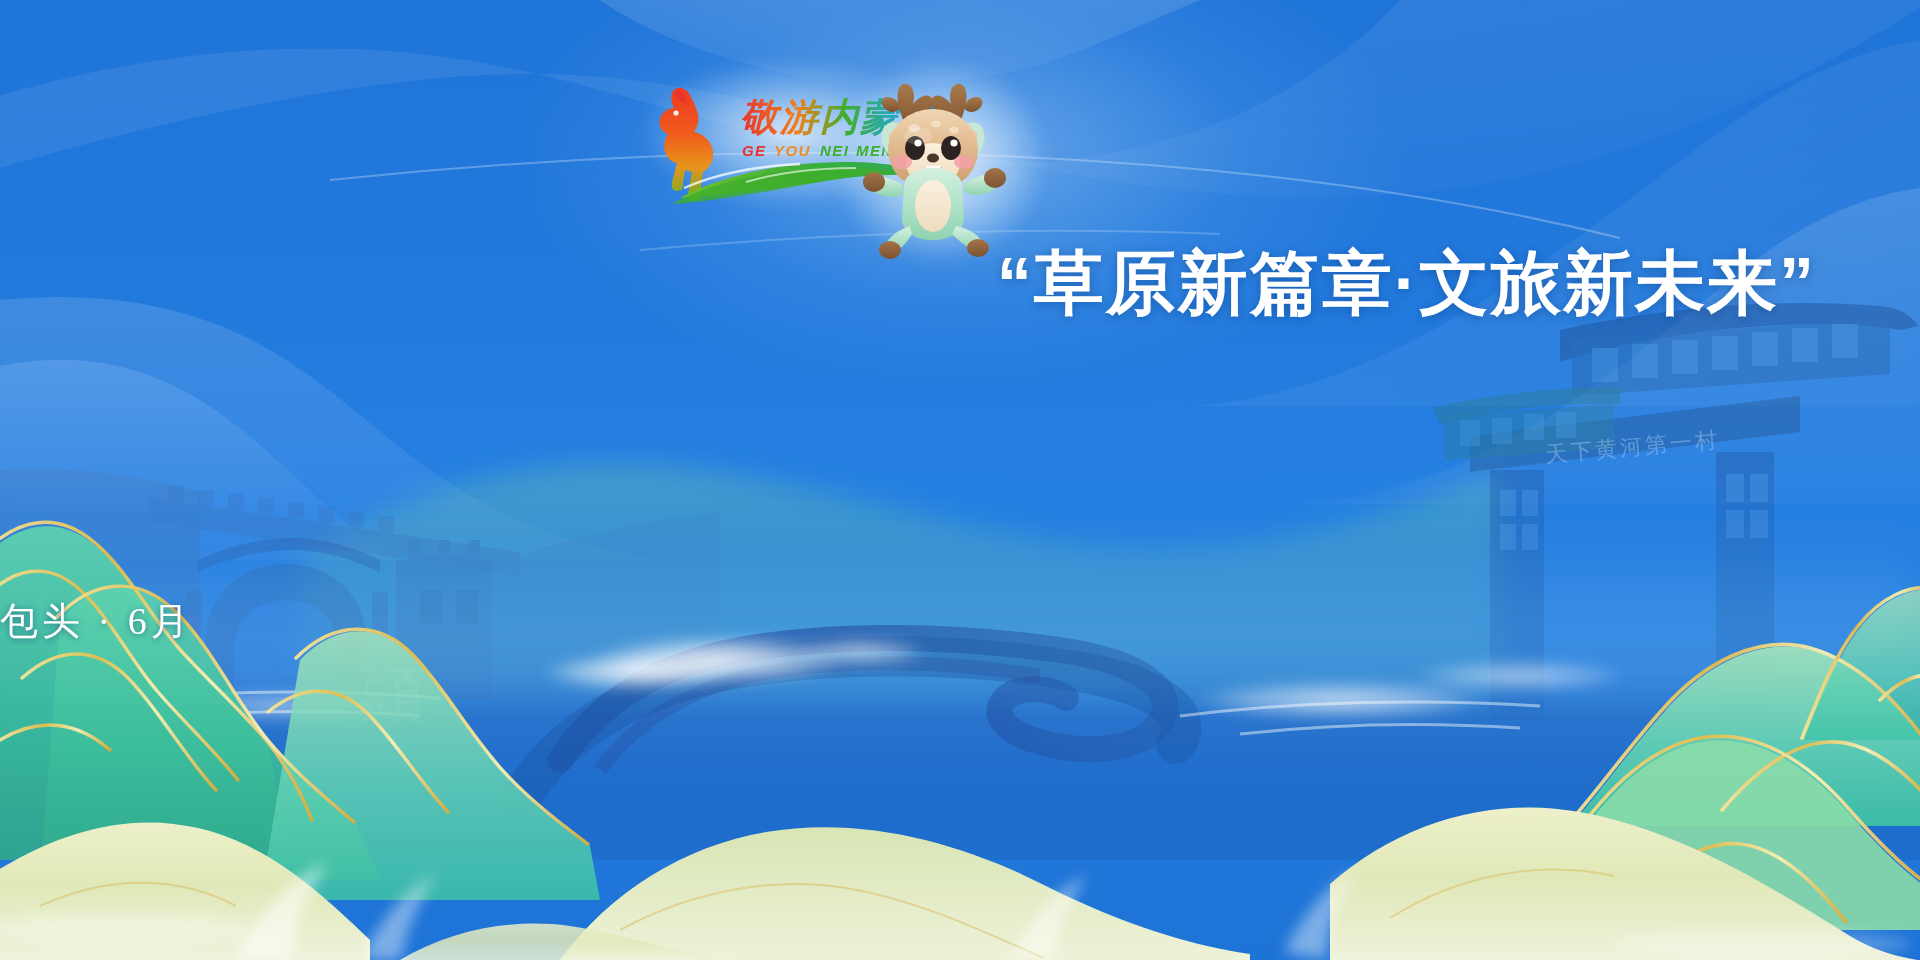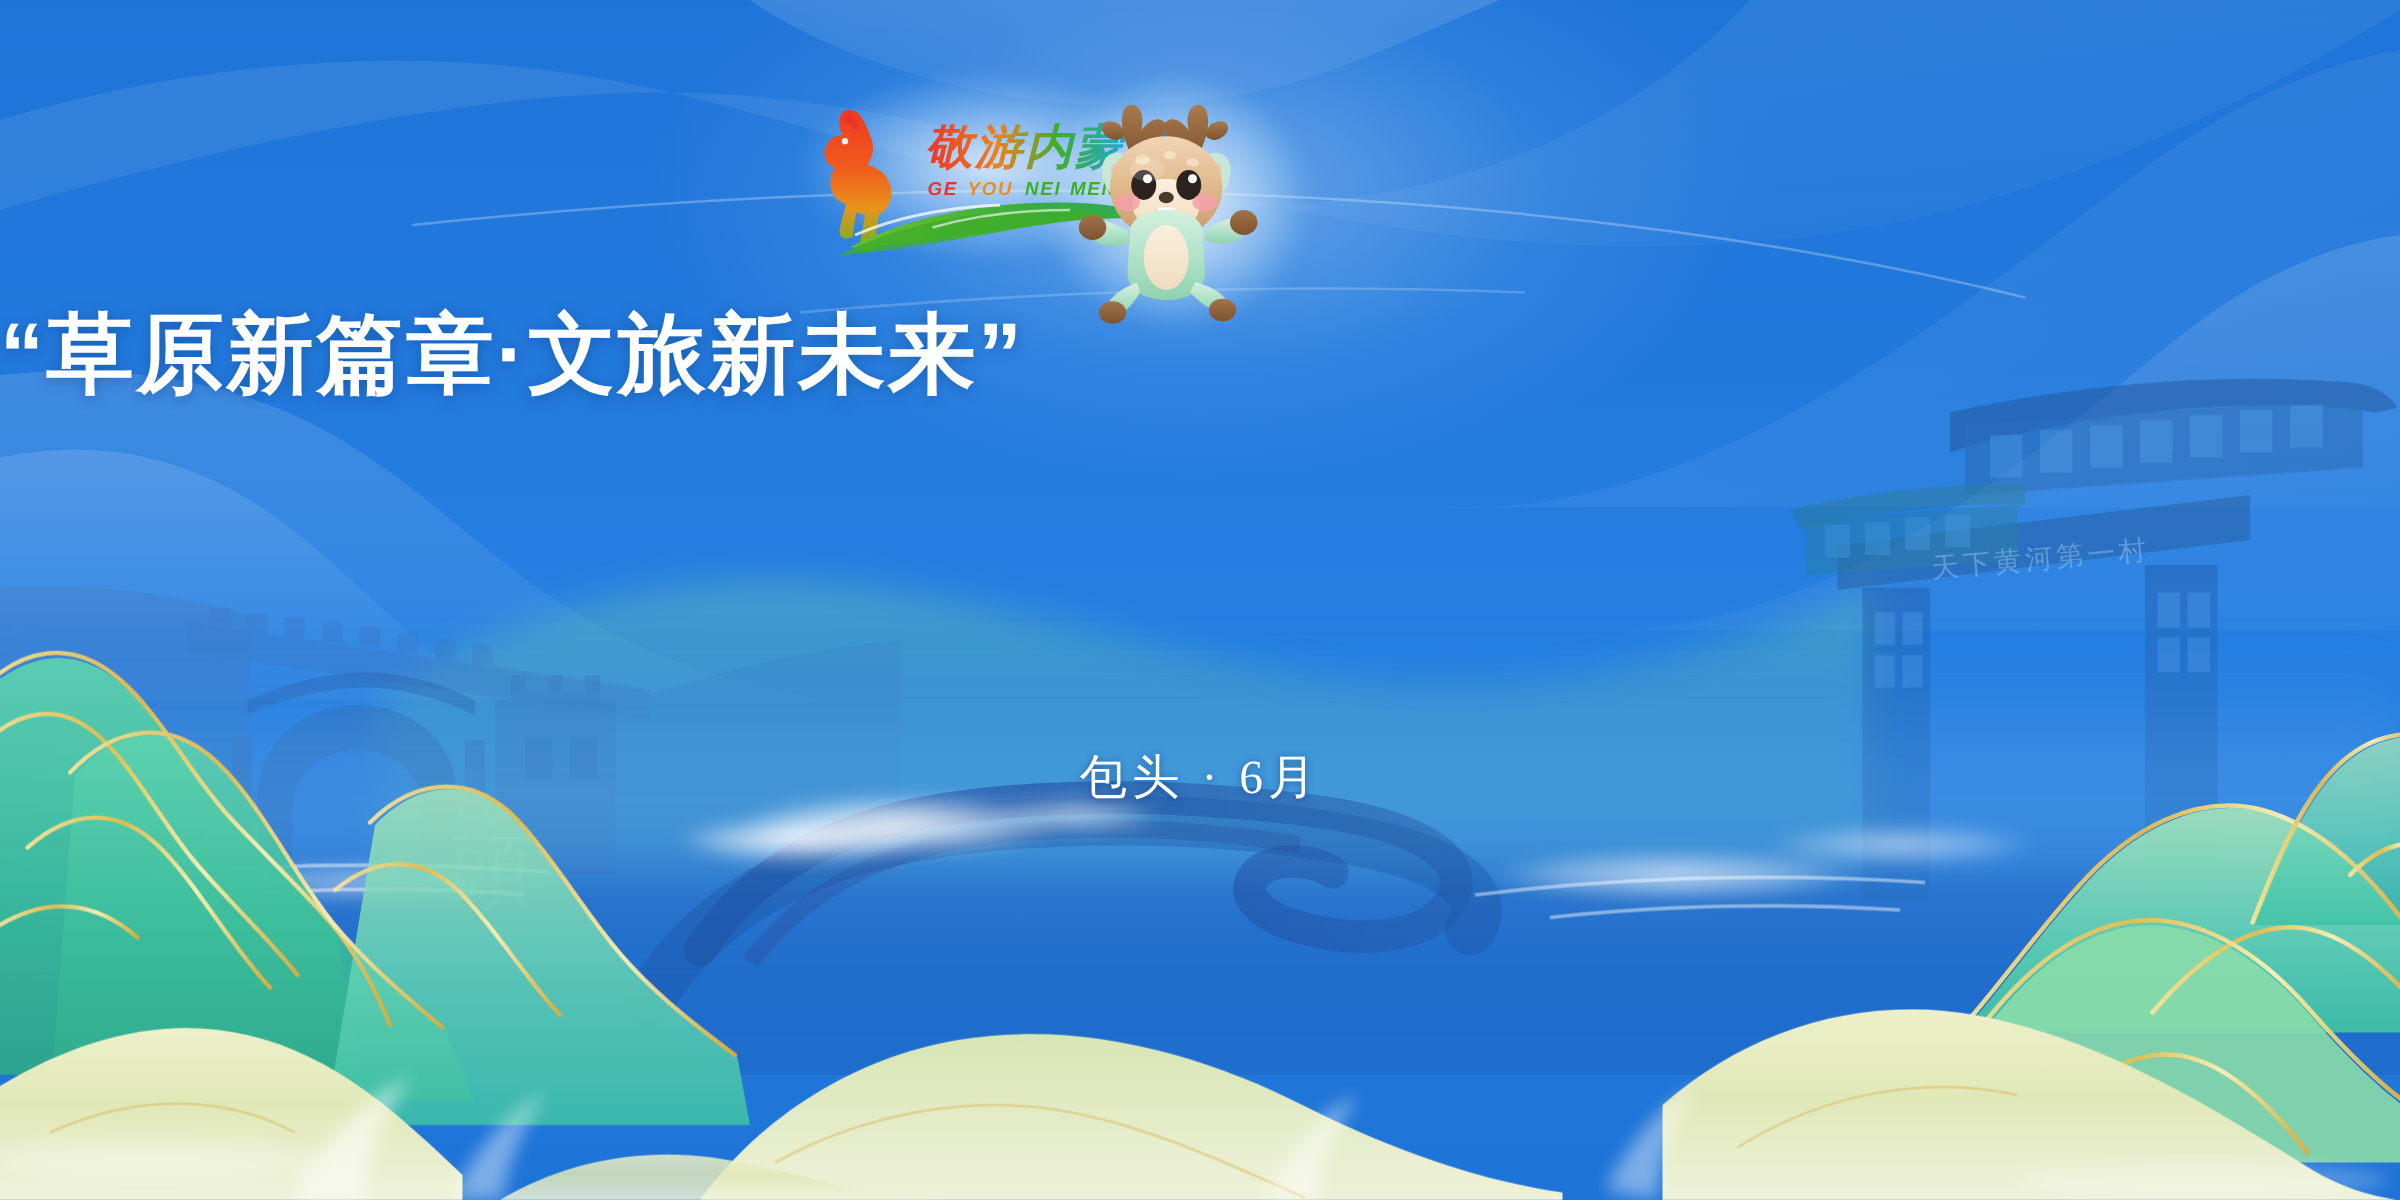--- a/index.html
+++ b/index.html
@@ -20,21 +20,21 @@
       linear-gradient(180deg,#1F74D8 0%,#2279DC 30%,#2680E2 52%,#1E73D6 100%);
   }
   .sky-wave{position:absolute;pointer-events:none;}
 
   
   .scene{position:absolute;left:0;top:0;width:1920px;height:960px;}
 
   
   .headline-wrap{
     position:absolute;left:0;top:248px;width:1816px;
-    text-align:left;z-index:40;
+    text-align:right;z-index:40;
   }
   .headline{
     font-family:"Liberation Sans","DejaVu Sans",sans-serif;
     font-weight:bold;
     font-size:70px;
     line-height:1.0;
     color:#ffffff;
     letter-spacing:2px;
     white-space:nowrap;
     text-shadow:0 2px 10px rgba(8,54,120,.40);
@@ -45,21 +45,21 @@
     font-weight:bold;
     font-size:74px;
     line-height:1.0;
     color:#ffffff;
     letter-spacing:1px;
     white-space:nowrap;
     text-shadow:0 2px 10px rgba(8,54,120,.40);
   }
   .place-date{
     position:absolute;left:0;top:596px;width:1920px;
-    text-align:center;z-index:40;
+    text-align:left;z-index:40;
     font-family:"Liberation Serif","DejaVu Serif",serif;
     font-size:38px;color:#ffffff;letter-spacing:4px;
     text-shadow:0 1px 6px rgba(10,50,110,.55);
   }
 
   
   .lockup{position:absolute;left:640px;top:58px;width:640px;height:190px;z-index:50;}
   .logo-glow{
     position:absolute;left:0;top:0;width:300px;height:150px;
     background:radial-gradient(ellipse at 50% 50%, rgba(255,255,255,.75) 0%, rgba(220,240,255,.30) 45%, rgba(255,255,255,0) 72%);

